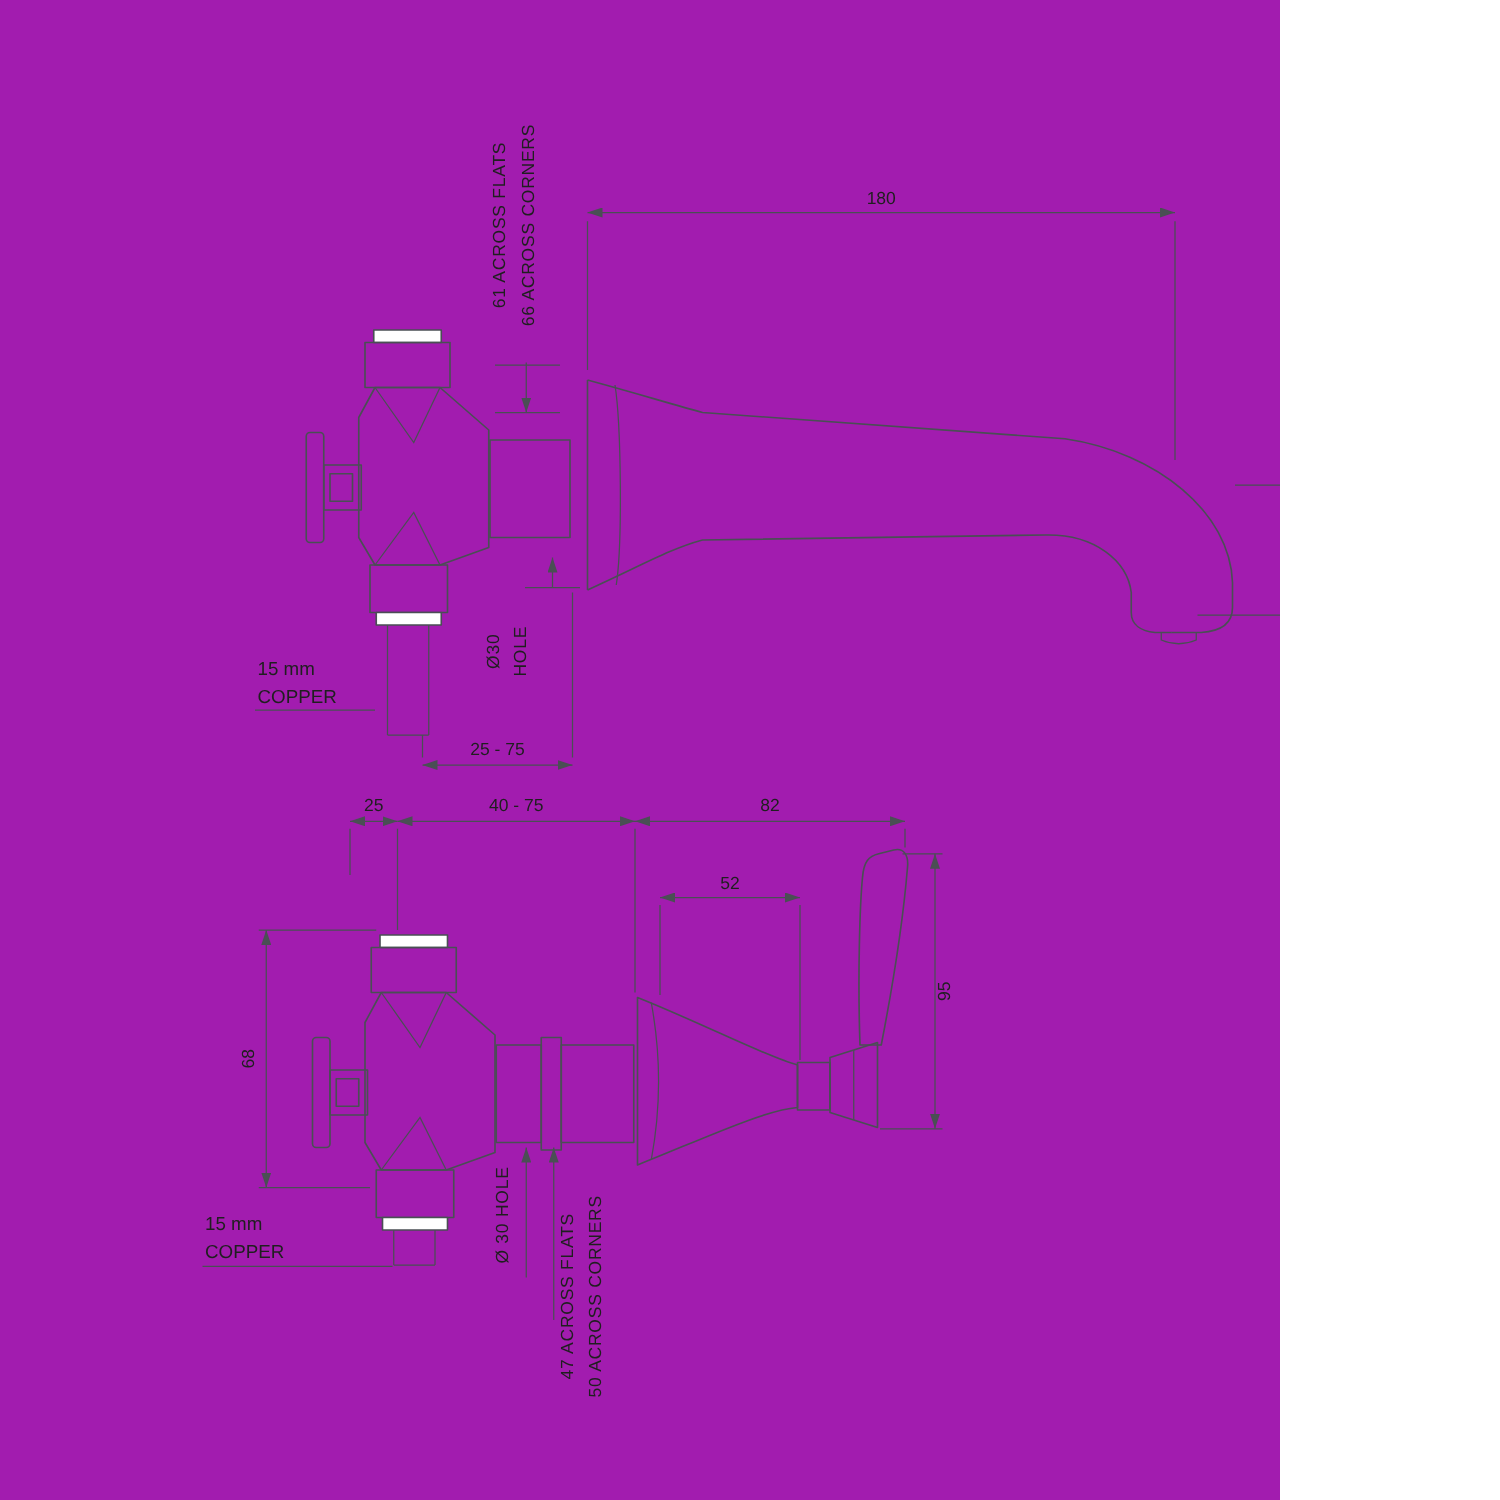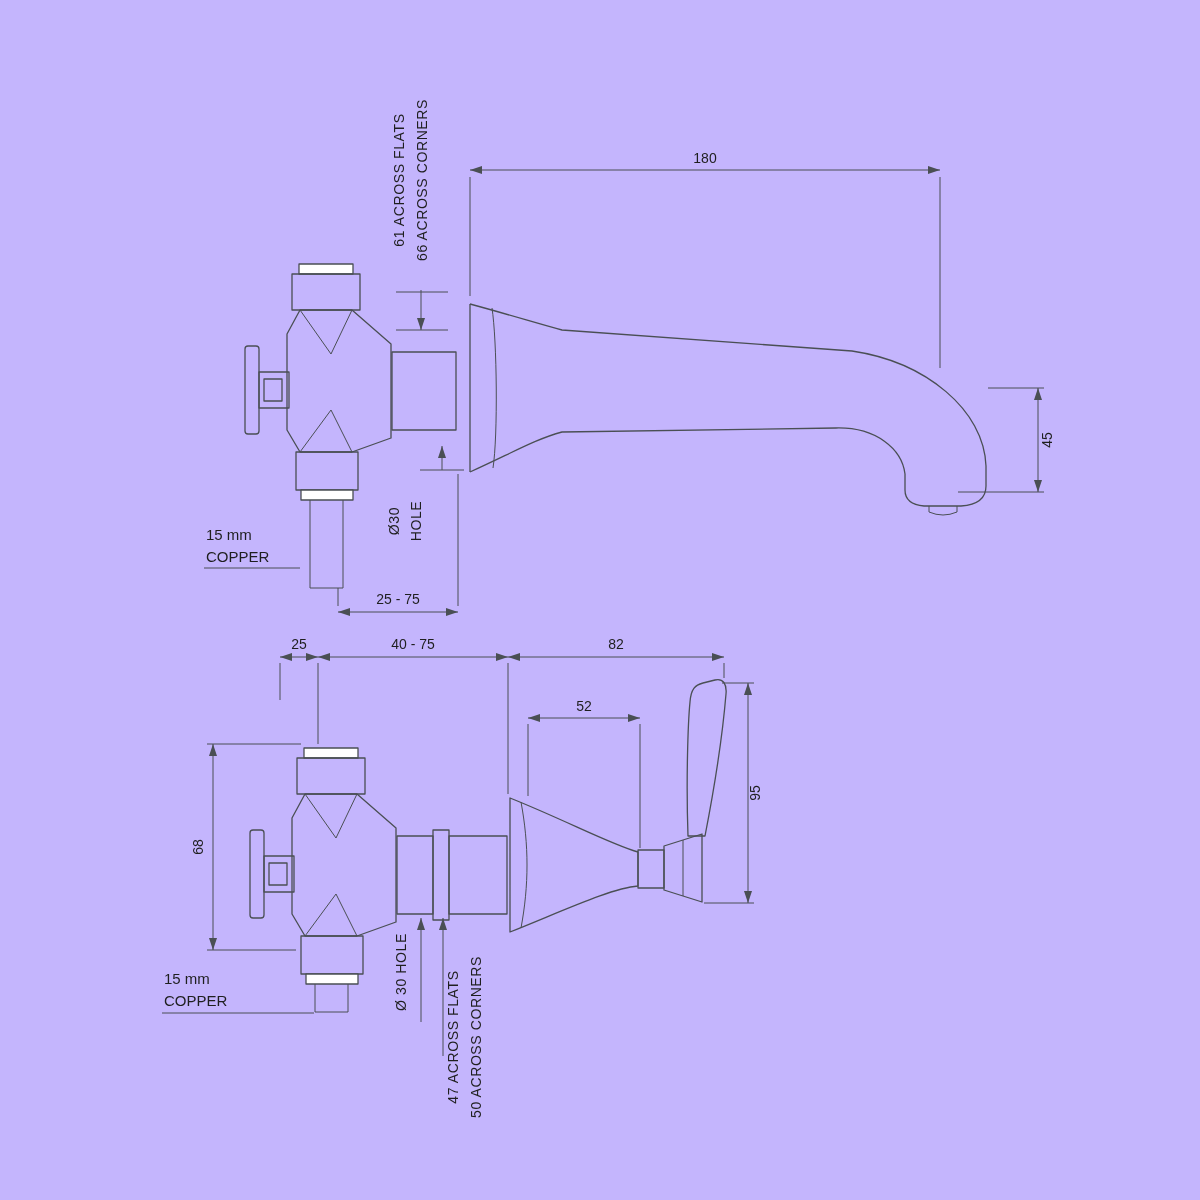--- a/index.html
+++ b/index.html
@@ -1,16 +1,16 @@
 <!DOCTYPE html>
 <html><head>
 <meta charset="utf-8">
 <style>
   html,body{margin:0;padding:0;background:#ffffff;}
-  .stage{width:1200px;height:1200px;position:relative;background:#c4b5fd;overflow:hidden;
+  .stage{width:1024px;height:1200px;position:relative;background:#a21caf;overflow:hidden;
          font-family:"Liberation Sans",sans-serif;}
   svg{display:block;}
   svg text{fill:#1f1f1f;font-family:"Liberation Sans",sans-serif;}
   .dimtxt{font-size:14px;}
   .note{font-size:14px;letter-spacing:.6px;}
   .big{font-size:15px;}
   .outline{fill:none;stroke:#4a4f54;stroke-width:1.3;stroke-linejoin:round;}
   .solid{fill:#ffffff;stroke:#4a4f54;stroke-width:1.3;stroke-linejoin:round;}
   .thin{fill:none;stroke:#4a4f54;stroke-width:1;}
   .dim{fill:none;stroke:#4a4f54;stroke-width:1;}

